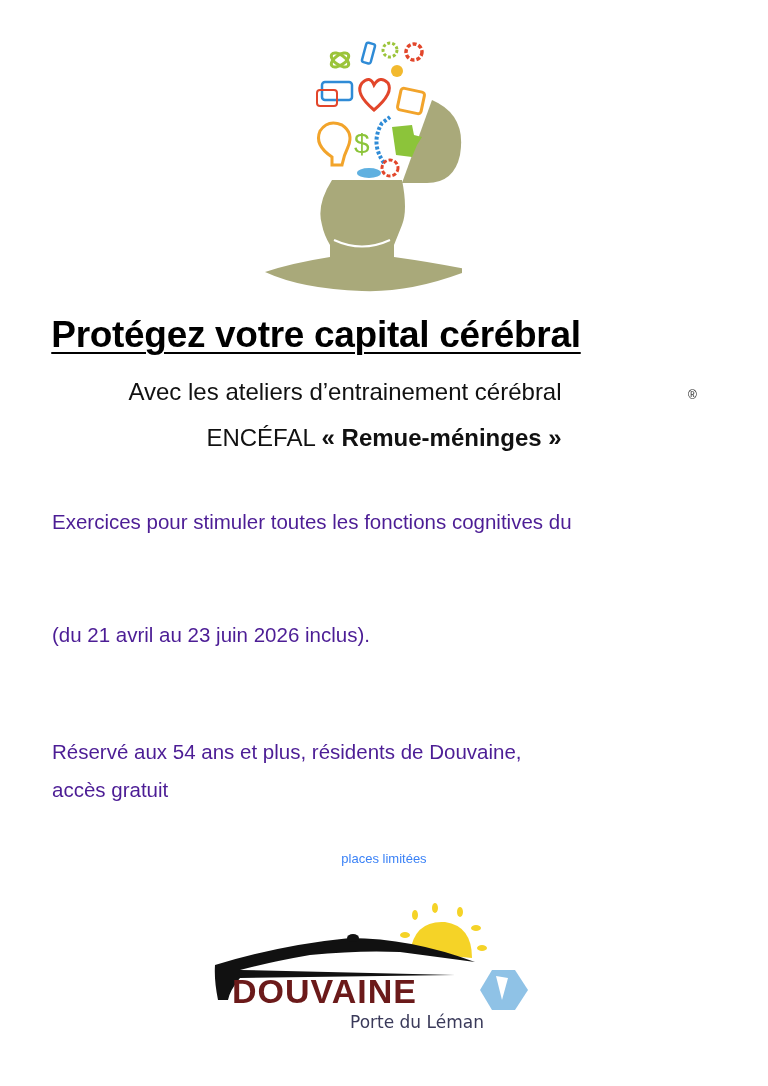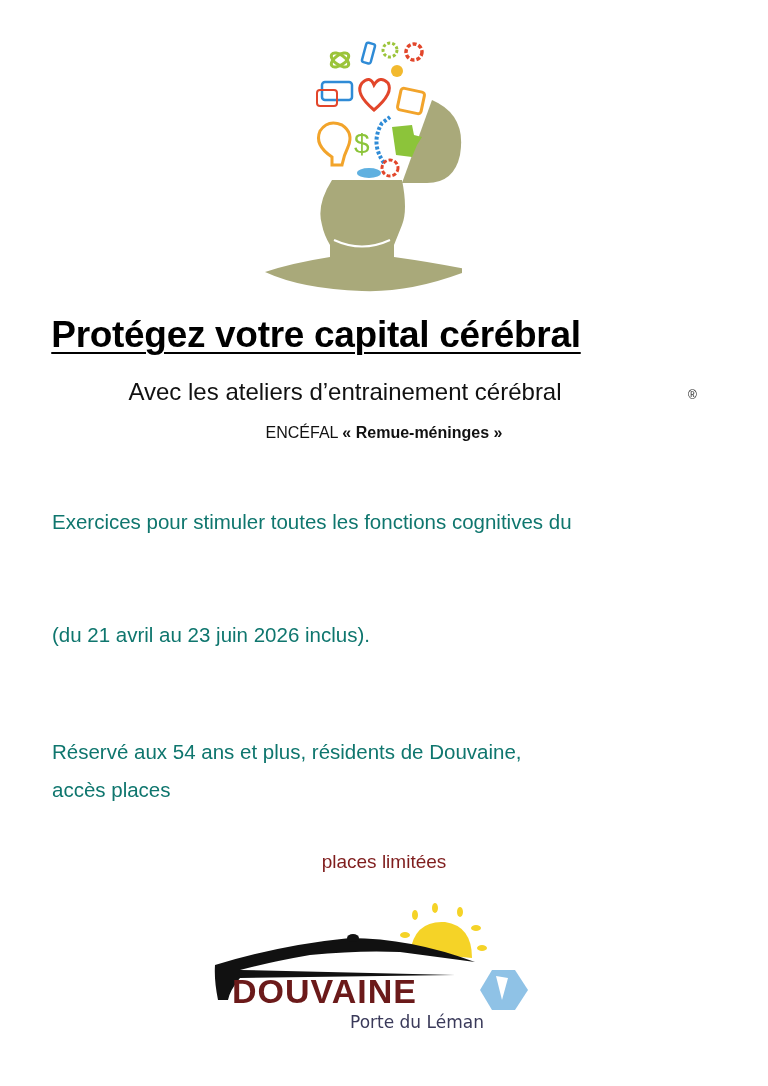--- a/index.html
+++ b/index.html
@@ -6,28 +6,28 @@
   body { width:768px; height:1086px; position:relative; overflow:hidden;
          font-family:"Liberation Sans", sans-serif; color:#111; }
   .abs { position:absolute; }
   .illus { left:262px; top:35px; width:200px; height:260px; }
   .title { left:0; width:632px; top:314px; text-align:center; font-size:37px; font-weight:bold;
            letter-spacing:-0.3px; color:#000; }
   .title span { text-decoration:underline; text-decoration-thickness:2px; text-underline-offset:5px; }
   .subtitle { left:0; width:696px; top:378px; text-align:center; font-size:24px; color:#111; }
   .sub-inner { position:relative; left:-3px; }
   .reg { left:688px; top:388px; font-size:12px; color:#222; }
-  .brand { left:0; width:768px; top:424px; text-align:center; font-size:16px; color:#111; }
+  .brand { left:0; width:768px; top:424px; text-align:center; font-size:24px; color:#111; }
   .brand b { font-weight:bold; }
-  .para { left:52px; width:680px; font-size:20.5px; line-height:33px; color:#0f766e; }
+  .para { left:52px; width:680px; font-size:20.5px; line-height:33px; color:#4c1d95; }
   .p1 { top:505px; }
   .p2 { top:616px; }
   .p3 { top:733px; }
   .p3 .bold { font-weight:bold; }
-  .center-line { left:0; width:768px; top:851px; text-align:center; font-size:19px; color:#7f1d1d; }
+  .center-line { left:0; width:768px; top:851px; text-align:center; font-size:13px; color:#3b82f6; }
   .logo { left:210px; top:900px; width:325px; height:135px; }
 </style>
 </head>
 <body>
 
 <svg class="abs illus" viewBox="0 0 200 260">
 
   <path d="M170 65 Q205 80 198 120 Q192 148 165 148 L140 148 Z" fill="#a9a97a"></path>
 
   <path d="M70 145 L140 145 Q146 175 140 190 Q136 200 132 210 L132 222 Q175 228 208 235 Q150 258 100 256 Q40 254 3 237 Q30 228 68 222 L68 210 Q62 200 60 190 Q54 170 70 145 Z" fill="#a9a97a"></path>
@@ -64,21 +64,21 @@
 <div class="abs para p1">
   <div>Exercices pour stimuler toutes les fonctions cognitives du</div>
 </div>
 
 <div class="abs para p2" style="line-height:38px;">
   <div>(du 21 avril au 23 juin 2026 inclus).</div>
 </div>
 
 <div class="abs para p3" style="line-height:38px;">
   <div>Réservé aux 54 ans et plus, résidents de Douvaine,</div>
-  <div>accès places</div>
+  <div>accès gratuit</div>
 </div>
 
 <div class="abs center-line">places limitées</div>
 
 <svg class="abs logo" viewBox="0 0 325 135">
   <g>
     <path d="M200 52 Q205 20 235 22 Q262 26 262 58 Z" fill="#f5d327"></path>
     <g fill="#f5d327">
       <ellipse cx="205" cy="15" rx="3" ry="5"></ellipse>
         <ellipse cx="225" cy="8" rx="3" ry="5"></ellipse>

